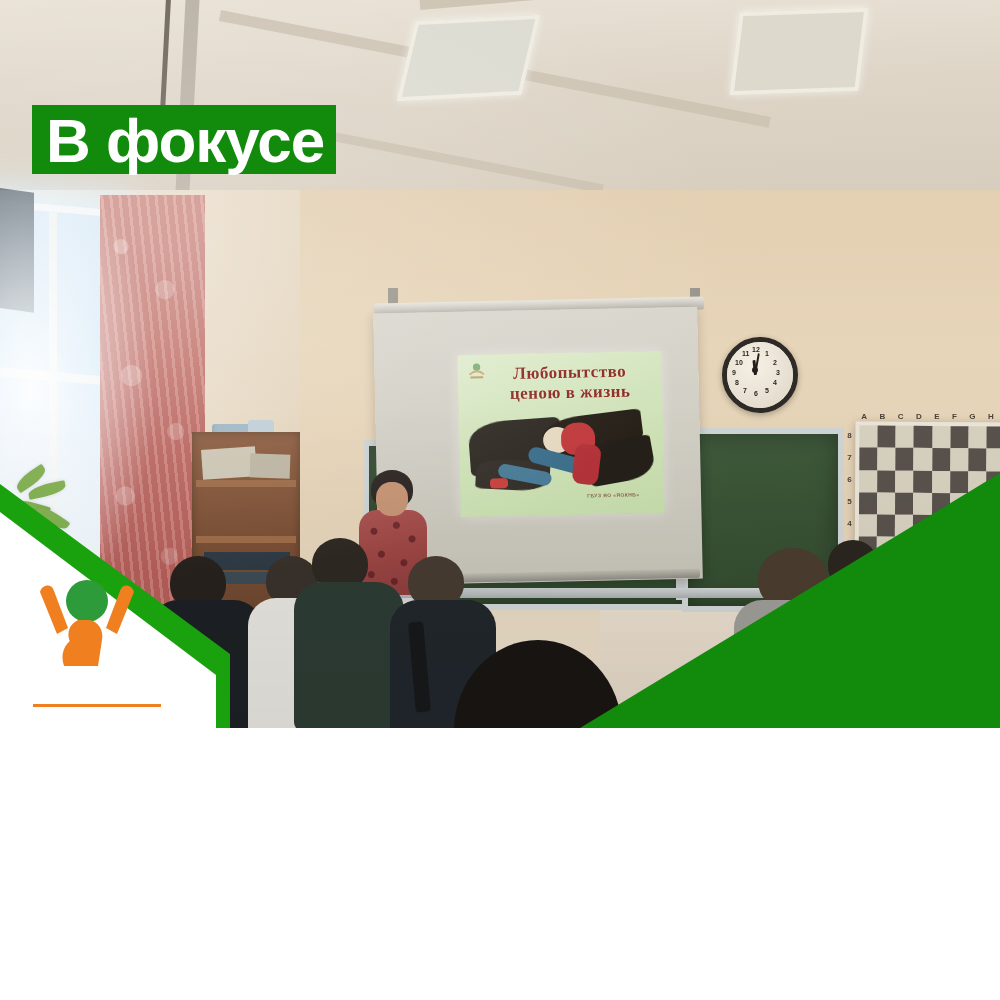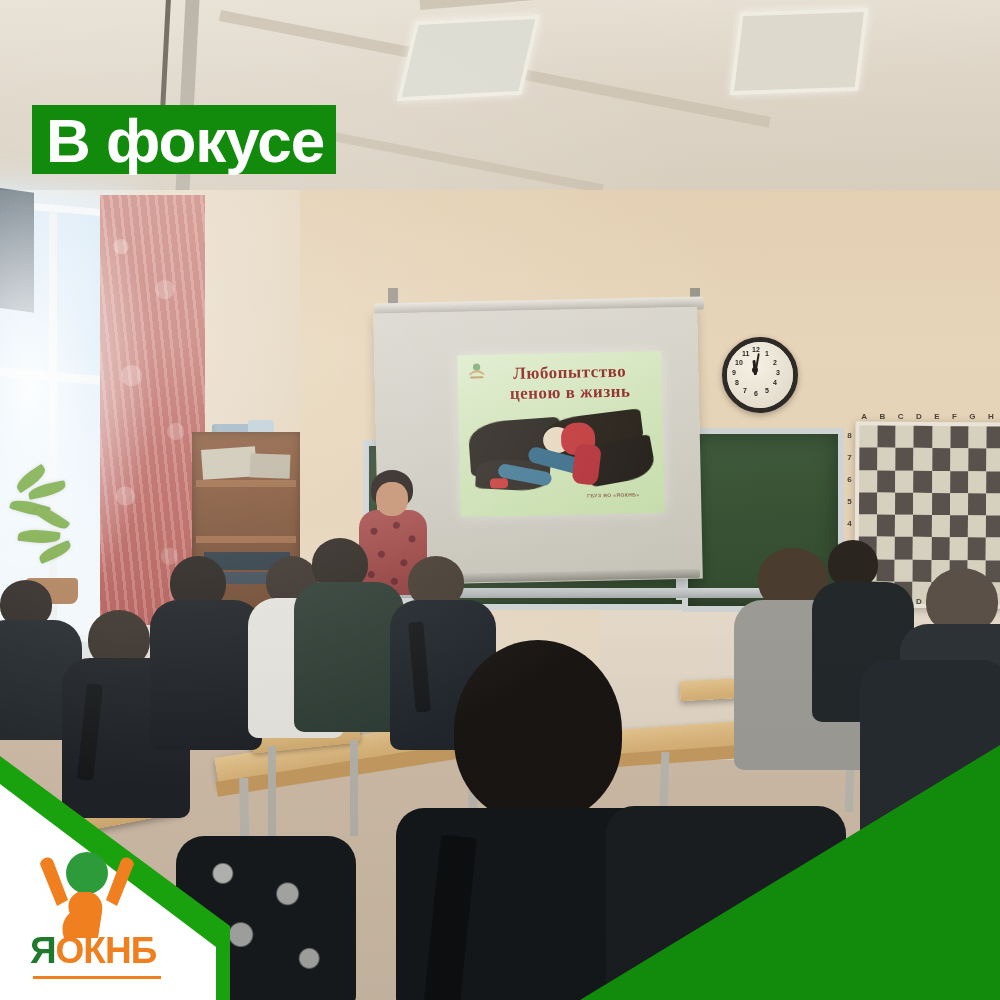--- a/index.html
+++ b/index.html
@@ -1,21 +1,21 @@
 <!DOCTYPE html>
 <html><head>
 <meta charset="utf-8">
 <title>В фокусе внимания первокурсники</title>
 <style>
   html,body{margin:0;padding:0;background:#ffffff;}
   body{font-family:"Liberation Sans","DejaVu Sans",sans-serif;}
 
   .poster{
     position:relative;
-    width:1000px;height:1000px;
+    width:1000px;height:728px;
     overflow:hidden;
     background:#cdbba6;
   }
 
   
   .photo{position:absolute;inset:0;overflow:hidden;}
 
   
   .ceiling{
     position:absolute;left:0;top:0;width:1000px;height:210px;
@@ -617,20 +617,17 @@
   <div class="logo-panel"></div>
 
   <svg class="logo-mark" viewBox="0 0 116 92">
     <circle cx="57" cy="27" r="21" fill="#2e9b3a"></circle>
     <path d="M10 18 C12 10 22 9 24 17 L38 54 L27 60 Z" fill="#ef7f1f"></path>
     <path d="M104 18 C102 10 92 9 90 17 L76 54 L87 60 Z" fill="#ef7f1f"></path>
     <path d="M48 46 C40 50 36 58 40 68 L46 92 L68 92 L72 66 C74 56 68 48 60 46 Z" fill="#ef7f1f"></path>
     <path d="M44 64 C34 70 30 80 34 92 L50 92 L54 72 Z" fill="#ef7f1f"></path>
   </svg>
 
-  <div class="logo-text">
-    <span class="logo-ya">Я</span><span class="logo-oknb">ОКНБ</span>
-  </div>
   <div class="logo-underline"></div>
 
   <div class="corner-green"></div>
 
 </div>
 
 </body></html>

